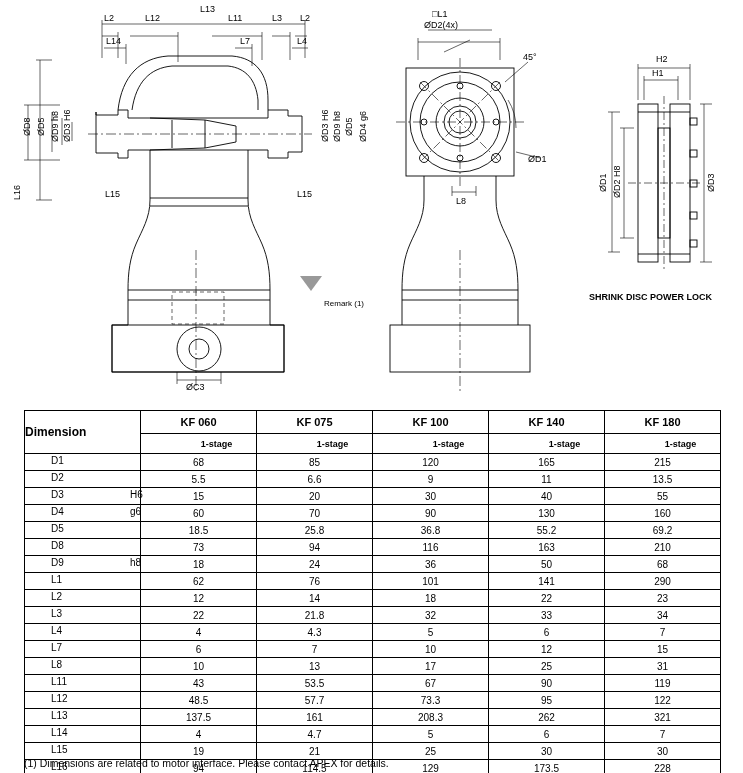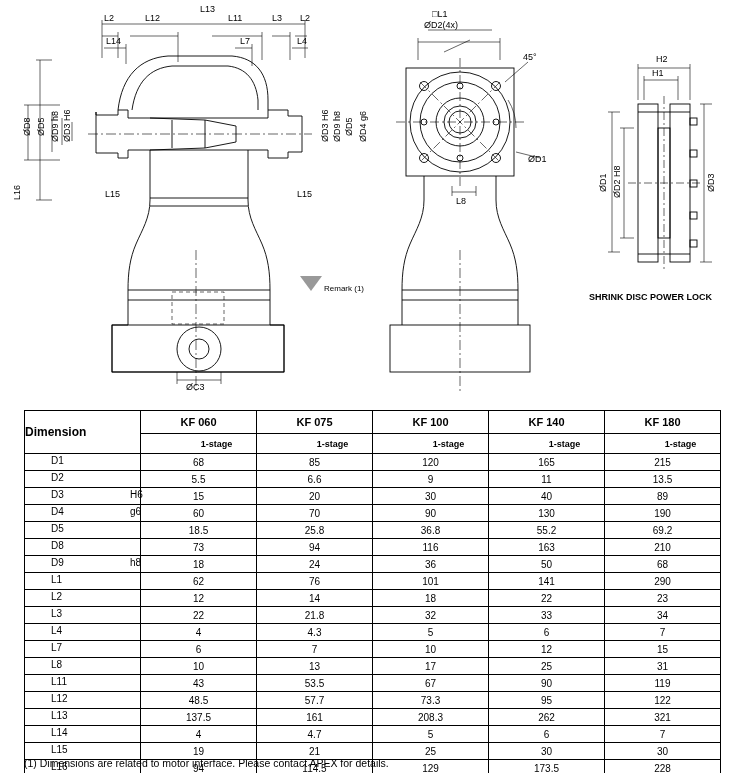--- a/index.html
+++ b/index.html
@@ -291,21 +291,21 @@
   <text class="lbl" x="456" y="204">L8</text>
 
   <text class="lbl" x="656" y="62">H2</text>
   <text class="lbl" x="652" y="76">H1</text>
   <text class="lbl" x="606" y="192" transform="rotate(-90 606 192)">ØD1</text>
   <text class="lbl" x="620" y="198" transform="rotate(-90 620 198)">ØD2 H8</text>
   <text class="lbl" x="714" y="192" transform="rotate(-90 714 192)">ØD3</text>
 </svg>
 
 <div class="shrink-title" style="left:589px;top:292px;">SHRINK DISC POWER LOCK</div>
-<div class="remark" style="left:292px;top:284px;padding-left:32px;">Remark (1)</div>
+<div class="remark" style="left:292px;top:299px;padding-left:32px;">Remark (1)</div>
 </div>
 
 <div class="tbl-wrap">
   <table class="dims">
     <colgroup>
       <col style="width:116px">
       <col style="width:116px">
       <col style="width:116px">
       <col style="width:116px">
       <col style="width:116px">
@@ -349,32 +349,32 @@
         </tr>
         <tr>
           <td class="rowlab">
             <span class="nm">D3</span>
             <span class="tol">H6</span>
           </td>
           <td>15</td>
           <td>20</td>
           <td>30</td>
           <td>40</td>
-          <td>89</td>
+          <td>55</td>
         </tr>
         <tr>
           <td class="rowlab">
             <span class="nm">D4</span>
             <span class="tol">g6</span>
           </td>
           <td>60</td>
           <td>70</td>
           <td>90</td>
           <td>130</td>
-          <td>190</td>
+          <td>160</td>
         </tr>
         <tr>
           <td class="rowlab">
             <span class="nm">D5</span>
           </td>
           <td>18.5</td>
           <td>25.8</td>
           <td>36.8</td>
           <td>55.2</td>
           <td>69.2</td>

